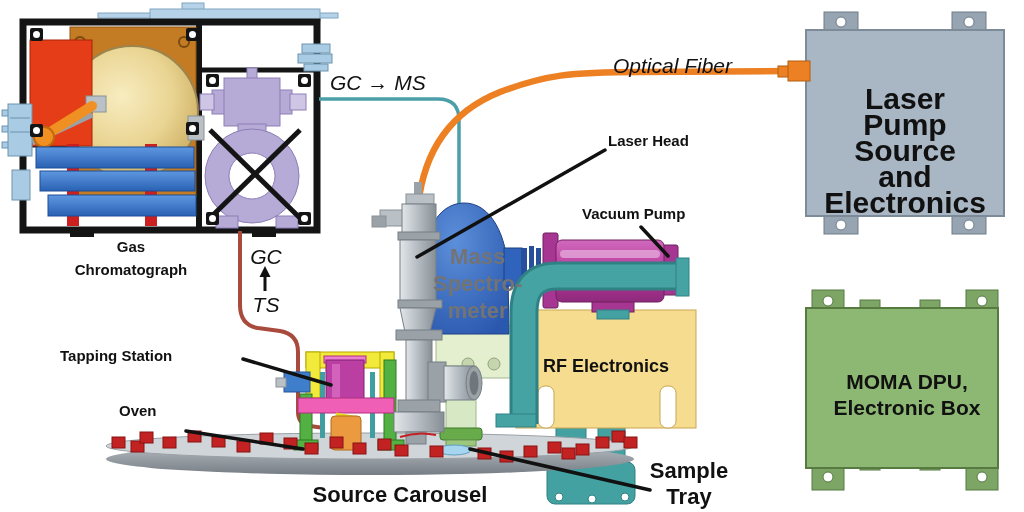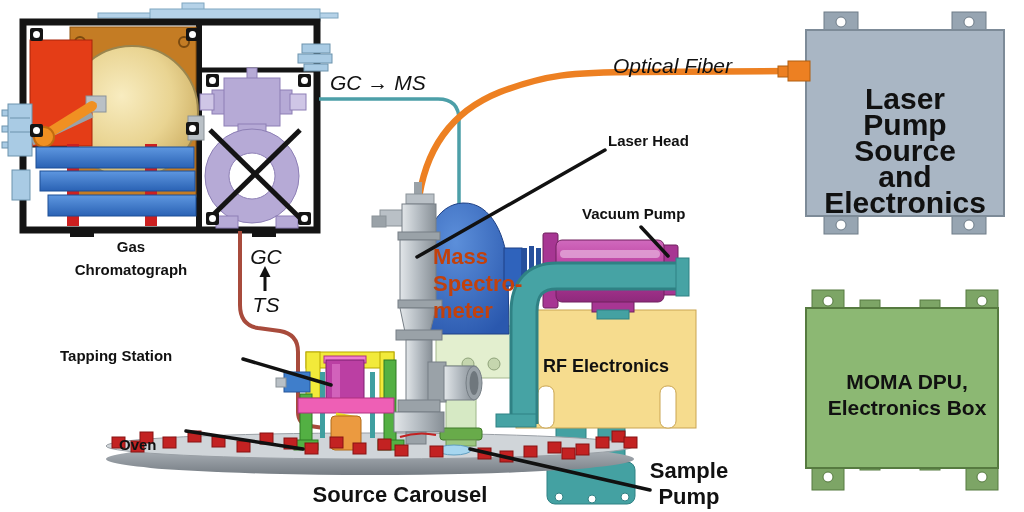--- a/index.html
+++ b/index.html
@@ -2,21 +2,21 @@
 <html style="--optical-fiber-line: #ED8022; --gc-ms-line: #4C9FA8; --gc-ts-line: #A84B3C; --mass-spectrometer-blue: #2F63BC; --vacuum-pump-magenta: #B83A9B; --pipe-teal: #44A1A2; --rf-electronics-yellow: #F6DC8E; --laser-pump-box-gray: #A9B6C4; --moma-dpu-green: #8CB873; --carousel-gray: #AEB4BA; --sample-cube-red: #C32222; --label-black: #111111;"><head>
 <meta charset="utf-8">
 <style>
   html,body{margin:0;padding:0;background:#fff;}
   #canvas{position:relative;width:1024px;height:512px;background:#ffffff;overflow:hidden;
           font-family:"Liberation Sans","DejaVu Sans",sans-serif;}
   svg{position:absolute;left:0;top:0;}
   .lbl{position:absolute;font-weight:bold;font-size:15px;color:#111;line-height:23px;white-space:pre-line;}
   .italic{font-style:italic;font-weight:normal;font-size:21px;}
   .center{text-align:center;}
-  .white{color:#c2410c;}
+  .white{color:#737373;text-align:center;}
 </style>
 </head>
 <body>
 
 <div id="canvas">
 
 <svg width="1024" height="512" viewBox="0 0 1024 512">
   <defs>
     <radialGradient id="gSphere" cx="42%" cy="38%" r="70%">
       <stop offset="0%" stop-color="#f8ecc0"></stop>
@@ -339,24 +339,24 @@
 Spectro-
 meter</div>
 
 <div class="lbl center" style="left:520px;top:355px;width:172px;font-size:18px;">RF Electronics</div>
 
 <div class="lbl center" style="left:810px;top:86px;width:190px;font-size:30px;line-height:26px;">Laser
 Pump Source
 and Electronics</div>
 
 <div class="lbl center" style="left:812px;top:369px;width:190px;font-size:21px;line-height:26px;">MOMA DPU,
-Electronics Box</div>
+Electronic Box</div>
 
 <div class="lbl" style="left:60px;top:344px;">Tapping Station</div>
 
-<div class="lbl" style="left:119px;top:433px;">Oven</div>
+<div class="lbl" style="left:119px;top:399px;">Oven</div>
 
 <div class="lbl center" style="left:300px;top:483px;width:200px;font-size:22px;">Source Carousel</div>
 
 <div class="lbl center" style="left:641px;top:458px;width:96px;font-size:22px;line-height:26px;">Sample
-Pump</div>
+Tray</div>
 
 </div>
 
 </body></html>

